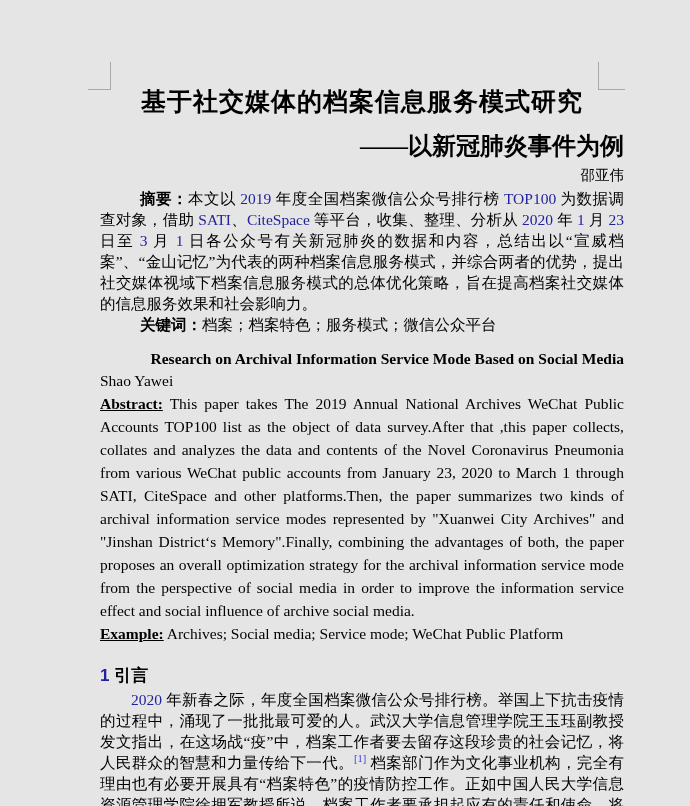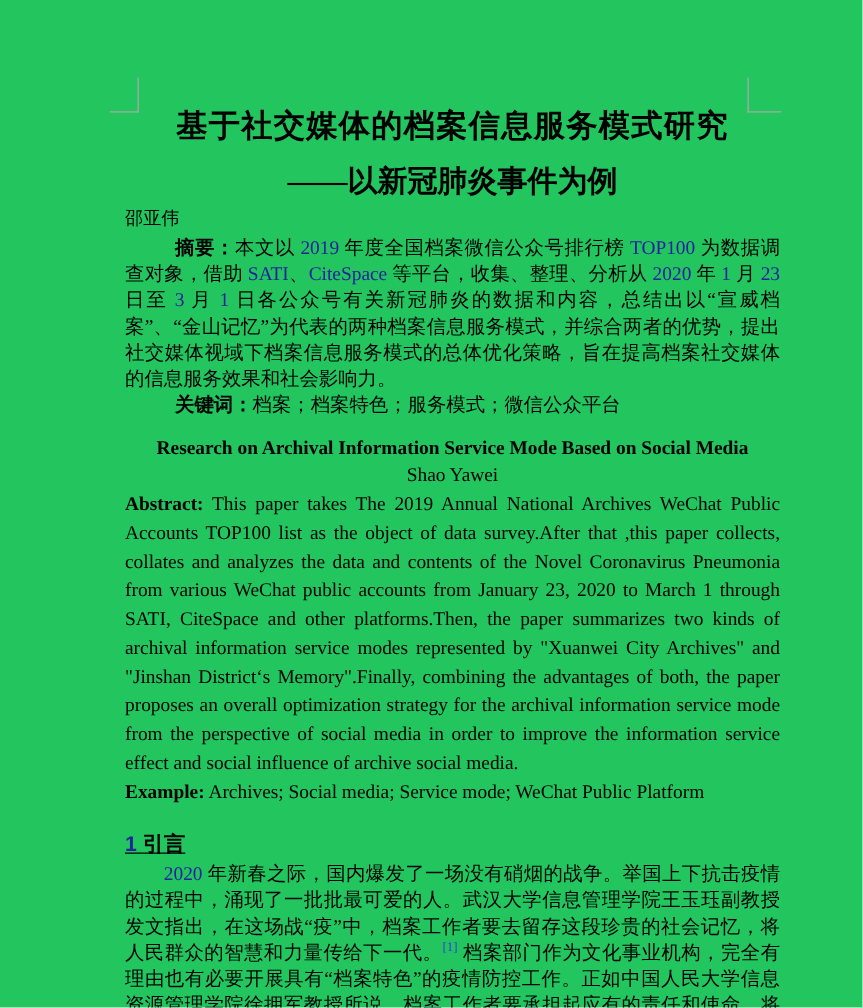--- a/index.html
+++ b/index.html
@@ -7,21 +7,21 @@
     padding: 0;
     background: #ffffff;
     width: 690px;
     height: 806px;
     overflow: hidden;
   }
   .page {
     position: relative;
     width: 690px;
     height: 806px;
-    background: #22c55e;
+    background: #e5e5e5;
     font-family: "Liberation Serif", "DejaVu Serif", serif;
     color: #000000;
   }
   
   .crop {
     position: absolute;
     top: 62px;
     width: 22px;
     height: 27px;
   }
@@ -48,79 +48,78 @@
     line-height: 36px;
     font-weight: 700;
     text-align: center;
     letter-spacing: 1px;
   }
   .subtitle-cn {
     margin: 9px 0 0 0;
     font-size: 24px;
     line-height: 34px;
     font-weight: 700;
-    text-align: center;
+    text-align: right;
   }
   .author-cn {
     margin: 2px 0 0 0;
     font-size: 14.5px;
     line-height: 20px;
-    text-align: left;
+    text-align: right;
   }
   .cn-par {
     margin: 0;
     font-size: 15.5px;
     line-height: 21px;
     text-align: justify;
   }
   .abstract-cn { margin-top: 3px; }
   .en-title {
     font-size: 15.5px;
     line-height: 22px;
     font-weight: 700;
     text-align: center;
     margin: 0;
   }
-  .en-title-first { margin-top: 13px; }
+  .en-title-first { margin-top: 13px; text-align: right; }
   .en-author {
     font-size: 15.5px;
     line-height: 21px;
-    text-align: center;
+    text-align: left;
     margin: 0;
   }
   .en-par {
     margin: 0;
     font-size: 15.5px;
     line-height: 23px;
     text-align: justify;
   }
   .en-par-first { margin-top: 1px; }
   .section-heading {
     margin: 19px 0 2px 0;
     font-size: 17px;
     line-height: 23px;
     font-weight: 700;
     font-family: "Liberation Sans", "DejaVu Sans", sans-serif;
-    text-decoration: underline;
   }
   .indent { text-indent: 31px; }
   
   .run-latin { color: #22229e; }
   .run-sup {
     color: #3a3ae0;
     font-size: 10.5px;
     vertical-align: 6px;
     line-height: 0;
   }
   .run-label {
     font-weight: 700;
     font-family: "Liberation Sans", "DejaVu Sans", sans-serif;
     margin-left: 40px;
   }
-  .run-label-en { font-weight: 700; }
+  .run-label-en { font-weight: 700; text-decoration: underline; }
 </style>
 </head>
 <body>
 
 <div class="page">
   <div class="crop crop-left"></div>
   <div class="crop crop-right"></div>
 
   <div class="content">
     <h1 class="title-cn">基于社交媒体的档案信息服务模式研究</h1>
@@ -130,16 +129,16 @@
     <p class="cn-par abstract-cn"><span class="run-label">摘要：</span><span>本文以 </span><span class="run-latin">2019</span><span> 年度全国档案微信公众号排行榜 </span><span class="run-latin">TOP100</span><span> 为数据调查对象，借助 </span><span class="run-latin">SATI</span><span>、</span><span class="run-latin">CiteSpace</span><span> 等平台，收集、整理、分析从 </span><span class="run-latin">2020</span><span> 年 </span><span class="run-latin">1</span><span> 月 </span><span class="run-latin">23</span><span> 日至 </span><span class="run-latin">3</span><span> 月 </span><span class="run-latin">1</span><span> 日各公众号有关新冠肺炎的数据和内容，总结出以“宣威档案”、“金山记忆”为代表的两种档案信息服务模式，并综合两者的优势，提出社交媒体视域下档案信息服务模式的总体优化策略，旨在提高档案社交媒体的信息服务效果和社会影响力。</span></p>
     <p class="cn-par"><span class="run-label">关键词：</span><span>档案；档案特色；服务模式；微信公众平台</span></p>
 
     <p class="en-title en-title-first">Research on Archival Information Service Mode Based on Social Media</p>
     <p class="en-author">Shao Yawei</p>
 
     <p class="en-par en-par-first"><span class="run-label-en">Abstract:</span><span> This paper takes The 2019 Annual National Archives WeChat Public Accounts TOP100 list as the object of data survey.After that ,this paper collects, collates and analyzes the data and contents of the Novel Coronavirus Pneumonia from various WeChat public accounts from January 23, 2020 to March 1 through SATI, CiteSpace and other platforms.Then, the paper summarizes two kinds of archival information service modes represented by "Xuanwei City Archives" and "Jinshan District‘s Memory".Finally, combining the advantages of both, the paper proposes an overall optimization strategy for the archival information service mode from the perspective of social media in order to improve the information service effect and social influence of archive social media.</span></p>
     <p class="en-par"><span class="run-label-en">Example:</span><span> Archives; Social media; Service mode; WeChat Public Platform</span></p>
 
     <h3 class="section-heading"><span class="run-latin">1 </span><span>引言</span></h3>
-    <p class="cn-par indent"><span class="run-latin">2020</span><span> 年新春之际，国内爆发了一场没有硝烟的战争。举国上下抗击疫情的过程中，涌现了一批批最可爱的人。武汉大学信息管理学院王玉珏副教授发文指出，在这场战“疫”中，档案工作者要去留存这段珍贵的社会记忆，将人民群众的智慧和力量传给下一代。</span><span class="run-sup">[1]</span><span> 档案部门作为文化事业机构，完全有理由也有必要开展具有“档案特色”的疫情防控工作。正如中国人民大学信息资源管理学院徐拥军教授所说，档案工作者要承担起应有的责任和使命，将人文关怀融入到疫情期间的档案工作中。</span></p>
+    <p class="cn-par indent"><span class="run-latin">2020</span><span> 年新春之际，年度全国档案微信公众号排行榜。举国上下抗击疫情的过程中，涌现了一批批最可爱的人。武汉大学信息管理学院王玉珏副教授发文指出，在这场战“疫”中，档案工作者要去留存这段珍贵的社会记忆，将人民群众的智慧和力量传给下一代。</span><span class="run-sup">[1]</span><span> 档案部门作为文化事业机构，完全有理由也有必要开展具有“档案特色”的疫情防控工作。正如中国人民大学信息资源管理学院徐拥军教授所说，档案工作者要承担起应有的责任和使命，将人文关怀融入到疫情期间的档案工作中。</span></p>
 
   </div>
 </div>
 
 </body></html>

